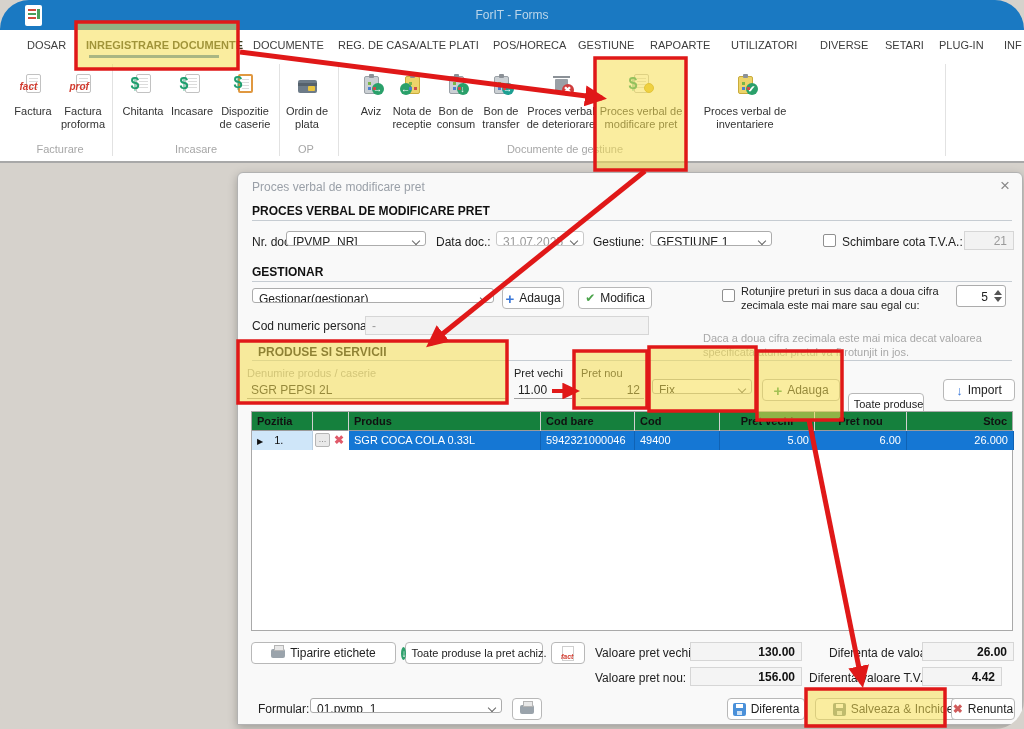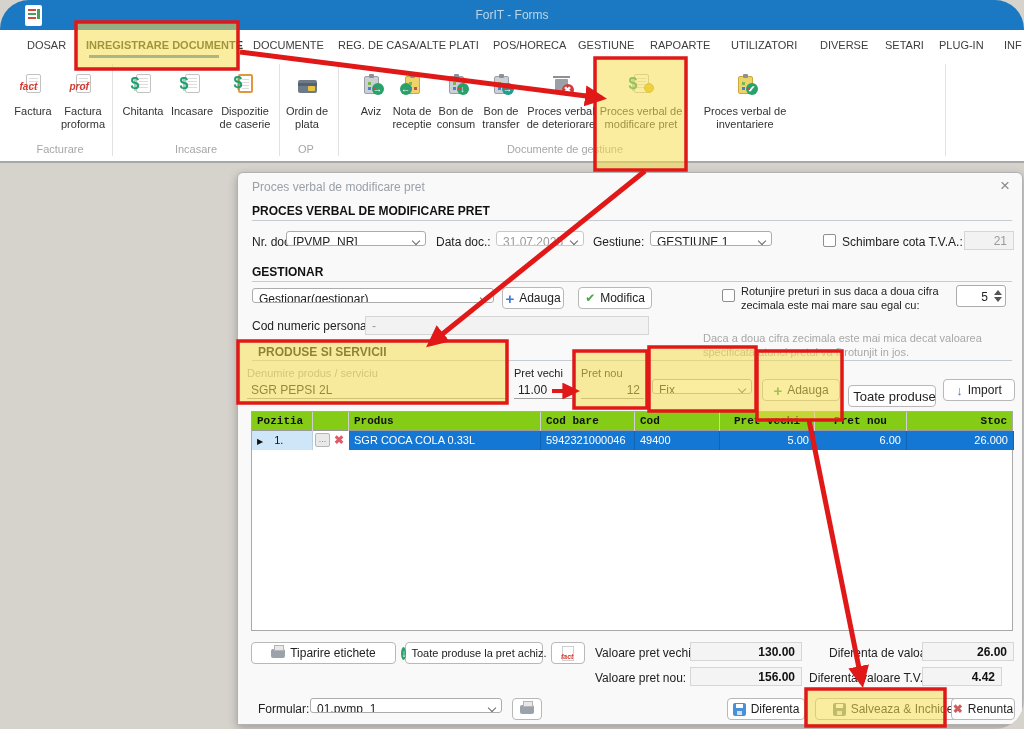--- a/index.html
+++ b/index.html
@@ -94,21 +94,21 @@
   .floppy { width:13px; height:13px; background:#4a90d9; border-radius:2px; position:relative; }
   .floppy::before { content:""; position:absolute; left:3px; top:1px; width:7px; height:4px; background:#fff; }
   .floppy::after { content:""; position:absolute; left:4px; bottom:1px; width:5px; height:4px; background:#cfe2f5; }
   .floppy.gray { background:#7d9191; }
   .floppy.gray::after { background:#dfe8e8; }
   .minidoc { width:12px; height:15px; background:#fff; border:1px solid #cfcfcf; position:relative; }
   .minidoc .tag { font-size:7px; left:-2px; }
 
   
   .table { position:absolute; left:13px; top:238px; width:762px; height:220px; background:#fff; border:1px solid #a9a9a9; }
-  .thead { position:absolute; left:0; top:0; right:0; height:19px; border-bottom:1px solid #9a9a9a; background:#84cc16;font-family:Liberation Mono, monospace; }
+  .thead { position:absolute; left:0; top:0; right:0; height:19px; border-bottom:1px solid #9a9a9a; background:#15803d; }
   .th { position:absolute; top:0; height:19px; font-size:11px; font-weight:bold; color:#111; padding:3px 5px;
     border-right:1px solid #d0d0d0; }
   .trow { position:absolute; left:0; top:19px; right:0; height:19px; }
   .td { position:absolute; top:0; height:19px; font-size:11px; padding:3px 5px; }
   .td.sel { background:#1577d4; color:#fff; border-right:1px solid #0f62b4; }
   .td.pos { background:#cfe6f9; color:#111; border-right:1px solid #b9cfe2; }
   .rowbtn { position:absolute; top:2px; width:15px; height:14px; background:#e9e9e9; border:1px solid #b5b5b5;
     border-radius:2px; font-size:8px; line-height:12px; text-align:center; color:#555; }
   .rowdel { position:absolute; top:2px; font-size:12px; font-weight:bold; color:#e05a6a; }
 
@@ -304,34 +304,34 @@
     <div class="spinner" style="left:718px;top:112px">
       <span class="val">5</span>
       <span class="up"></span>
       <span class="dn"></span>
     </div>
     <div class="hint" style="left:465px;top:158px;width:320px">Daca a doua cifra zecimala este mai mica decat valoarea specificata atunci pretul va fi rotunjit in jos.</div>
 
     <div class="sec-title" style="left:20px;top:172px">PRODUSE SI SERVICII</div>
     <div class="sec-line" style="left:14px;width:760px;top:187px"></div>
 
-    <div class="lbl dim" style="left:9px;top:194px;font-size:11px">Denumire produs / serviciu</div>
+    <div class="lbl dim" style="left:9px;top:194px;font-size:11px">Denumire produs / caserie</div>
     <div class="field" style="left:9px;top:208px;width:260px">SGR PEPSI 2L</div>
     <div class="lbl" style="left:276px;top:194px;font-size:11px">Pret vechi</div>
     <div class="field" style="left:276px;top:208px;width:58px">11.00</div>
     <div class="lbl" style="left:343px;top:194px;font-size:11px">Pret nou</div>
     <div class="field num" style="left:343px;top:208px;width:63px">12</div>
     <div class="combo" style="left:414px;top:206px;width:100px">
       <span>Fix</span><span class="chev"></span>
     </div>
     <div class="btn" style="left:524px;top:206px;width:78px">
       <span class="plus-green">+</span>
       <span>Adauga</span>
     </div>
-    <div class="btn" style="left:610px;top:212px;width:88px;font-size:13px">
+    <div class="btn" style="left:610px;top:220px;width:76px;font-size:11px">
       <span class="stack"></span>
       <span>Toate produse</span>
     </div>
     <div class="btn" style="left:705px;top:206px;width:72px">
       <span class="dn-blue">↓</span>
       <span>Import</span>
     </div>
 
     <div class="table">
       <div class="thead">

